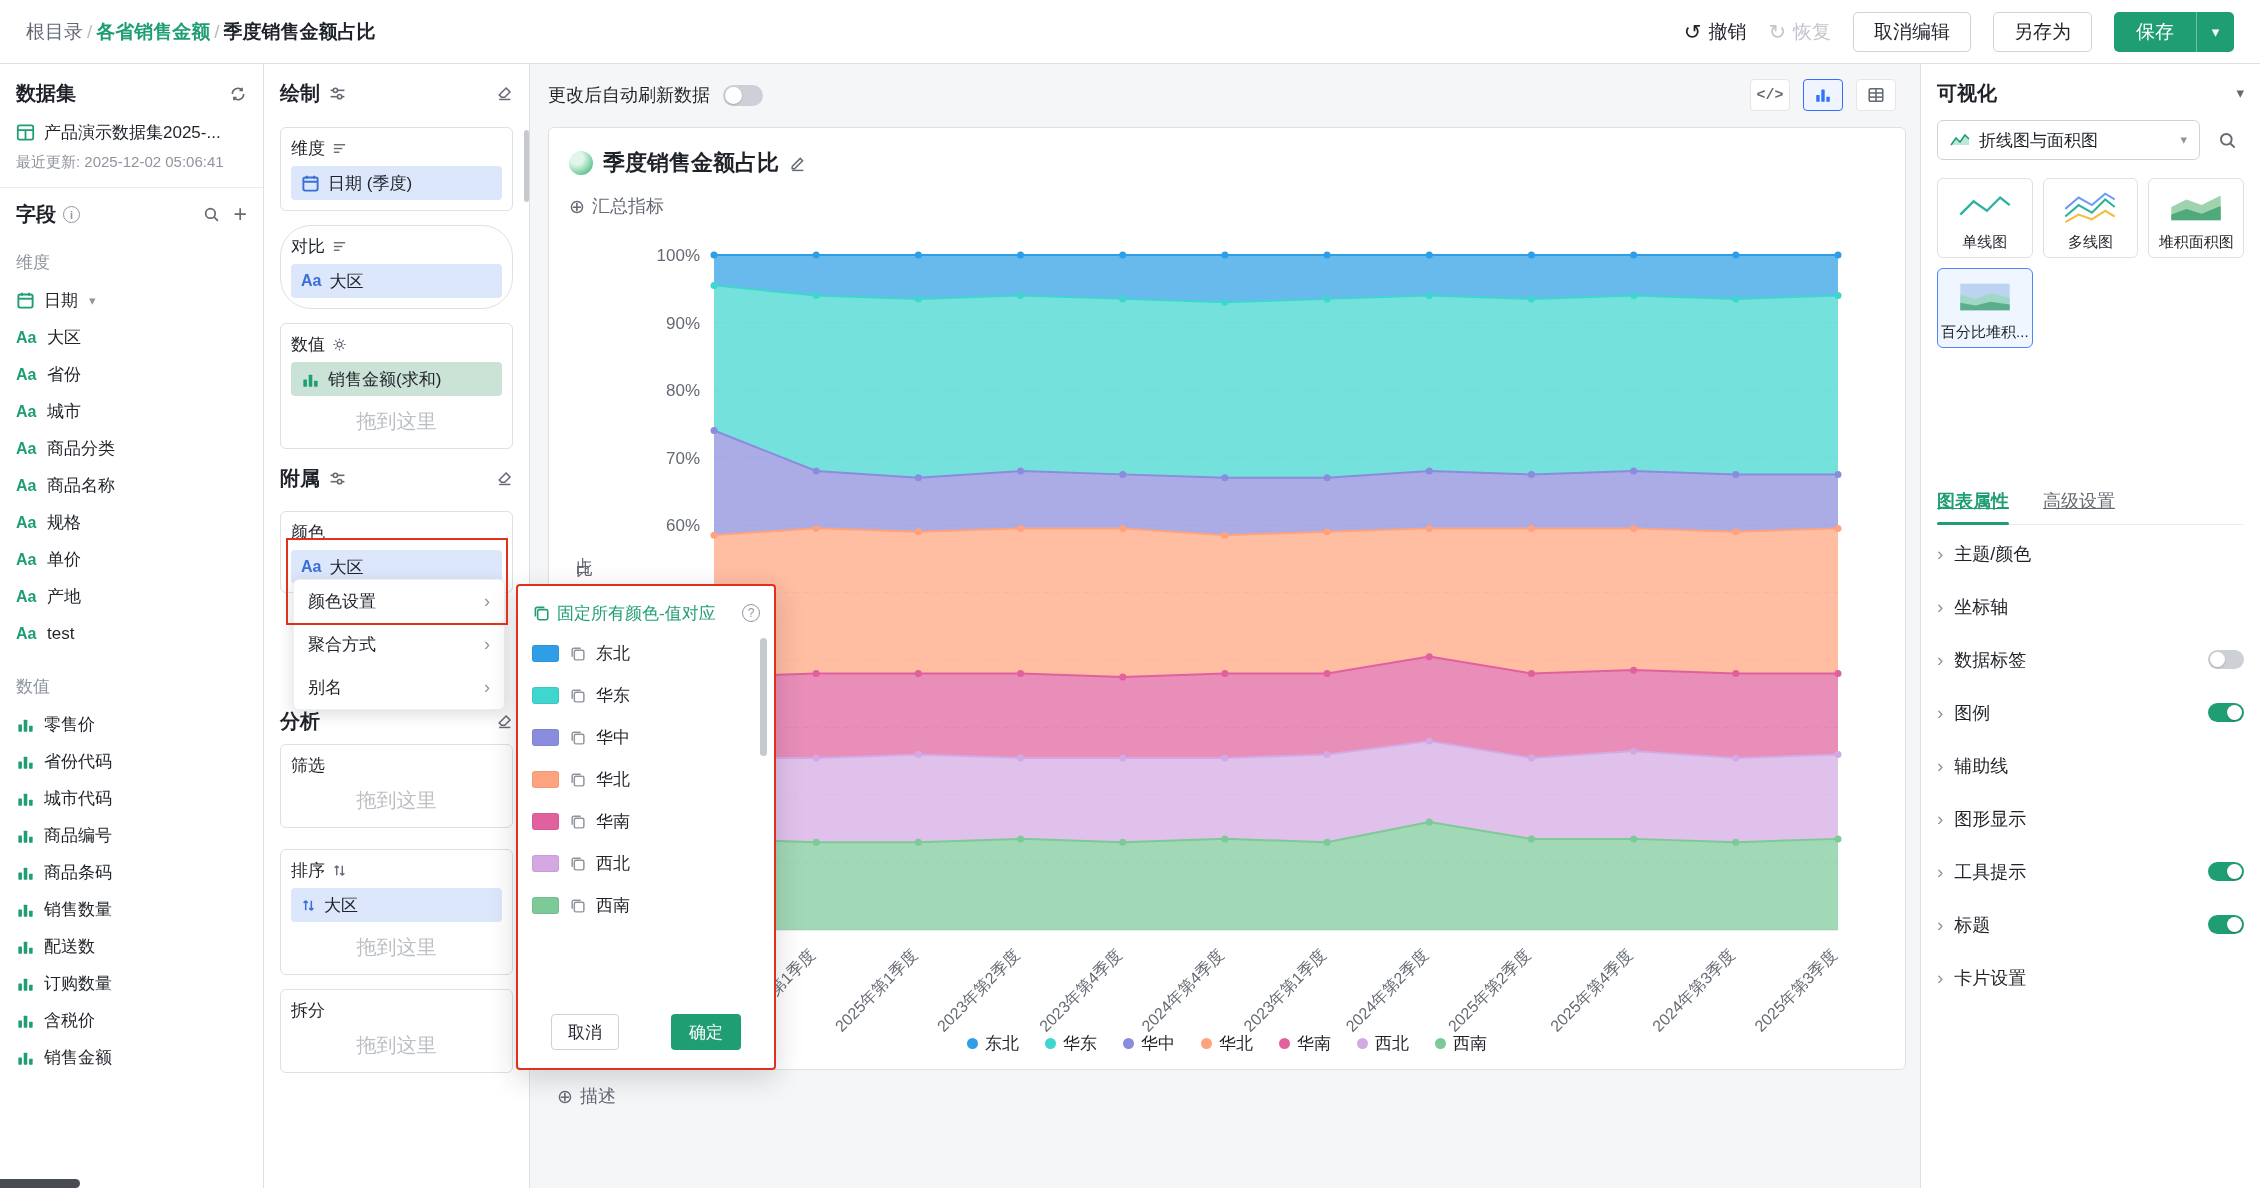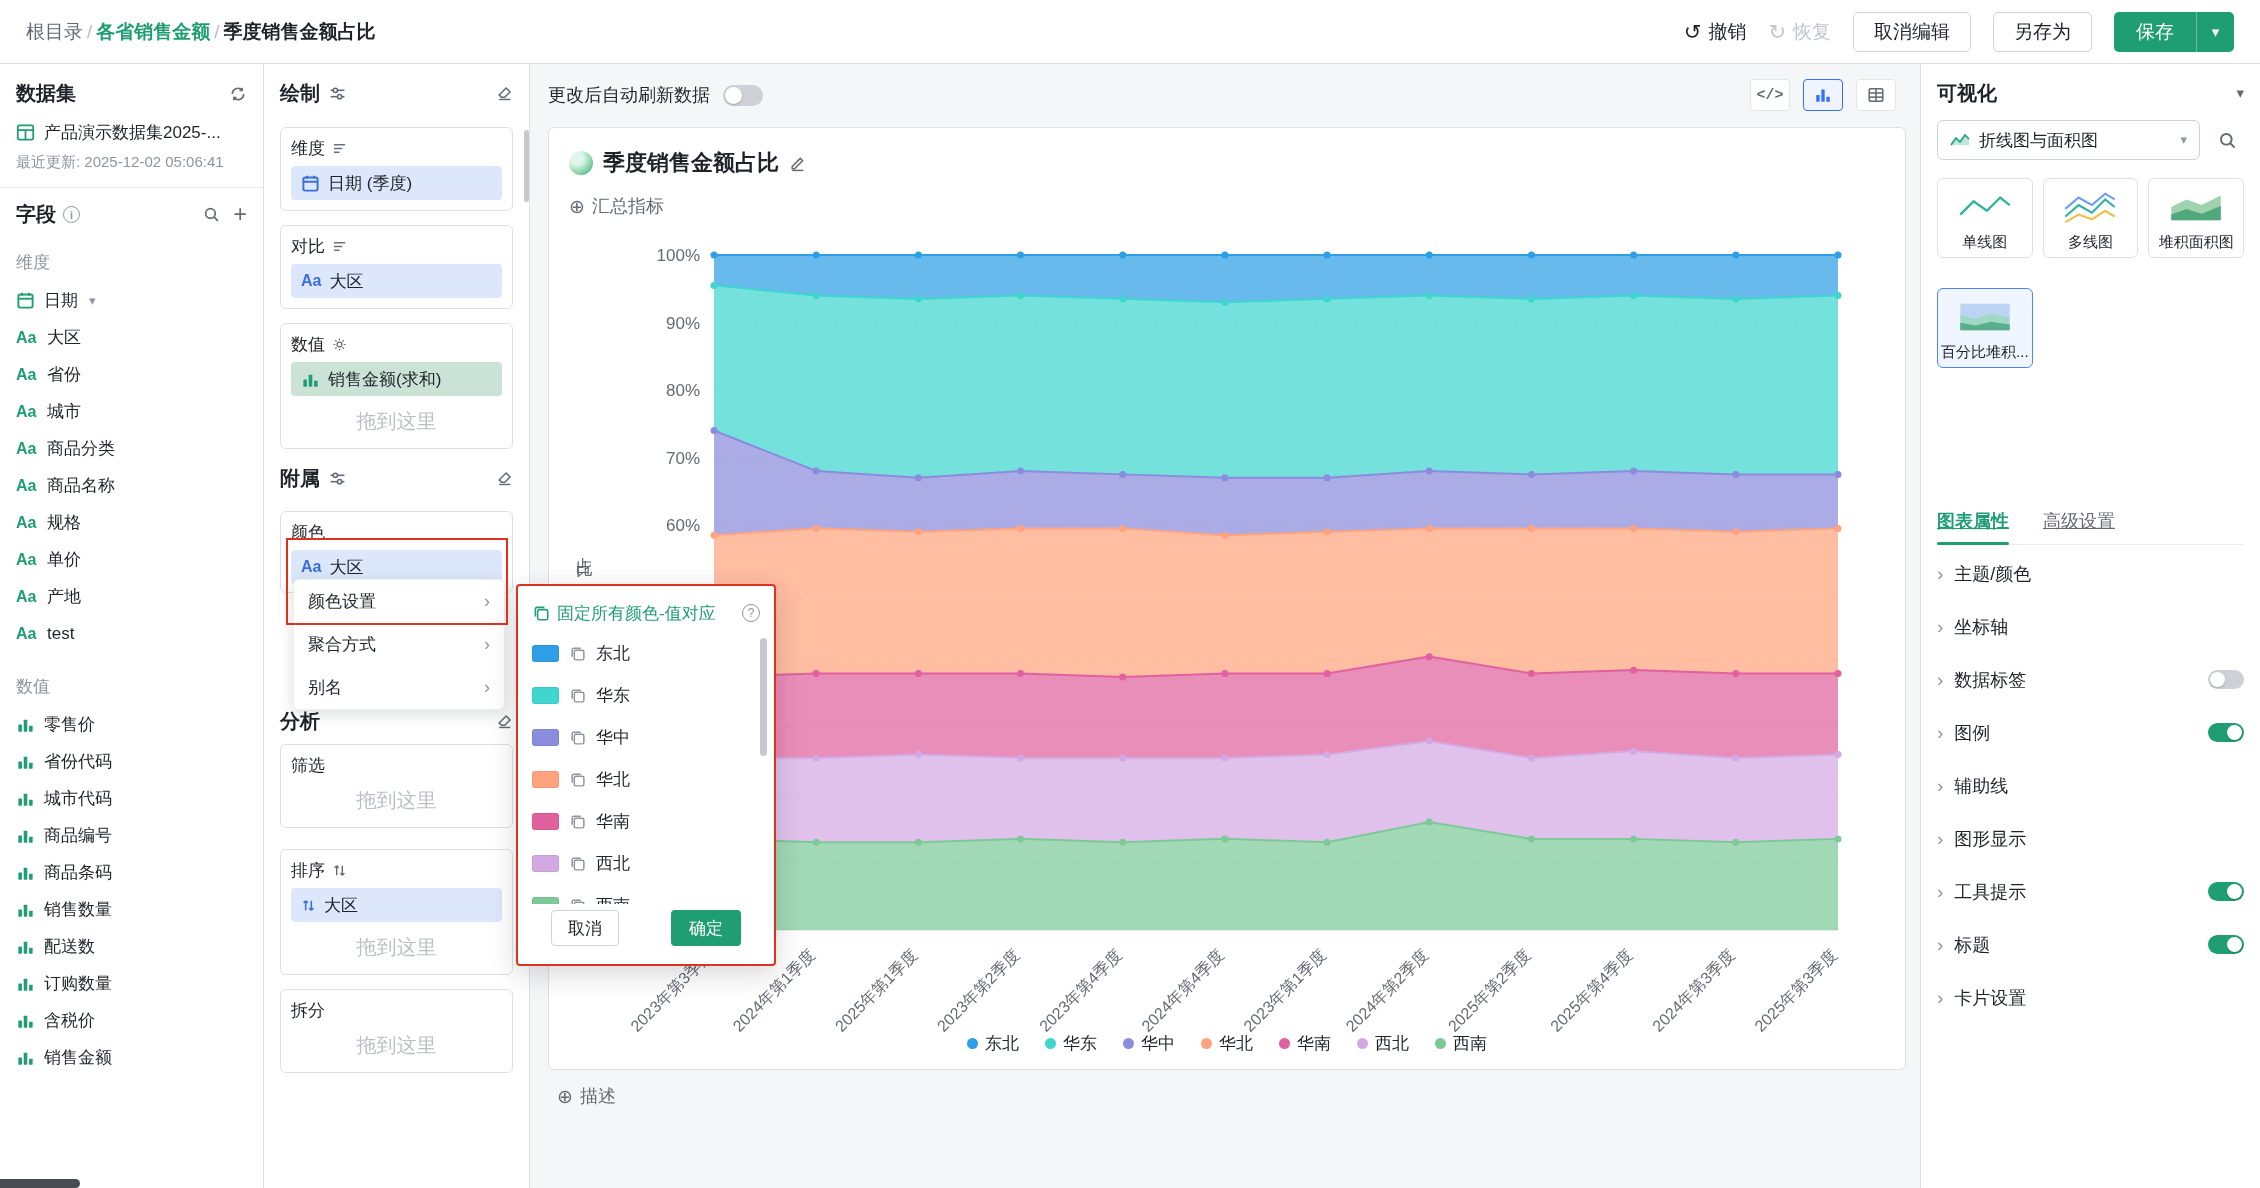--- a/index.html
+++ b/index.html
@@ -64,21 +64,21 @@
   .sec-t{display:flex;align-items:center;gap:7px;height:20px;font-size:17px;color:var(--text);margin-bottom:8px;}
   .sec-t .dp-ic svg{width:15px;height:15px;}
   .chip{display:flex;align-items:center;gap:8px;height:34px;border-radius:4px;background:var(--chipblue);
     padding:0 10px;font-size:17px;color:var(--text);cursor:grab;white-space:nowrap;overflow:hidden;}
   .chip .ic.cal{stroke:#3A6FD8;}
   .chip .aa{color:#3A6FD8;width:auto;flex:0 0 auto;}
   .chip.green{background:var(--chipgreen);}
   .chip + .chip,.chip + .drop,.drop + .chip{margin-top:8px;}
   .drop{height:34px;display:flex;align-items:center;justify-content:center;font-size:20px;color:#BBBFC4;}
   #sec-dimension{margin-top:19px;}
-  #sec-compare{margin-top:14px;}
+  #sec-compare{margin-top:14px;border-radius:31px;}
   #sec-value{margin-top:14px;}
   #head-attach{margin-top:14px;}
   #sec-color{margin-top:18px;height:82px;}
   #head-analysis{margin-top:113px;}
   #sec-filter{margin-top:8px;}
   #sec-sort{margin-top:21px;}
   #sec-split{margin-top:14px;}
   #dp-scroll{position:absolute;left:524px;top:130px;width:5px;height:72px;background:#C6C9CE;border-radius:3px;z-index:6;}
 
   
@@ -114,21 +114,21 @@
   .cc-summary{margin-top:16px;display:flex;align-items:center;gap:7px;font-size:18px;color:var(--gray);cursor:pointer;width:max-content;}
   .plus-c{font-size:19px;color:var(--gray);}
   .cc-axis-title{position:absolute;left:24px;top:416px;writing-mode:vertical-rl;font-size:17px;color:var(--gray);letter-spacing:3px;}
   #chart-svg{position:absolute;left:0;top:110px;overflow:visible;}
   .cc-legend{position:absolute;left:0;right:0;bottom:14px;display:flex;justify-content:center;gap:26px;}
   .lg-item{display:flex;align-items:center;gap:7px;font-size:17px;color:var(--text);cursor:pointer;}
   .lg-dot{width:11px;height:11px;border-radius:50%;display:inline-block;}
   .cv-desc{margin:14px 0 0 27px;display:flex;align-items:center;gap:7px;font-size:18px;color:var(--gray);cursor:pointer;width:max-content;}
 
   
-  .popup{position:absolute;left:516px;top:584px;width:260px;height:382px;background:#fff;border:2px solid var(--red);
+  .popup{position:absolute;left:516px;top:584px;width:260px;height:486px;background:#fff;border:2px solid var(--red);
     border-radius:4px;box-shadow:0 8px 28px rgba(31,35,41,.18);z-index:60;padding:12px 14px;display:flex;flex-direction:column;}
   .cp-head{display:flex;align-items:center;gap:7px;height:30px;flex:0 0 30px;}
   .cp-title{font-size:17px;color:var(--accent);font-weight:500;white-space:nowrap;}
   .help-c{margin-left:auto;width:18px;height:18px;border-radius:50%;border:1.4px solid #8F959E;color:#8F959E;
     font-size:12px;display:flex;align-items:center;justify-content:center;cursor:pointer;}
   .cp-list{margin-top:4px;flex:1;overflow:hidden;}
   .cp-row{height:42px;display:flex;align-items:center;gap:10px;cursor:pointer;}
   .cp-swatch{width:27px;height:17px;border-radius:3px;flex:0 0 27px;box-shadow:inset 0 0 0 1px rgba(0,0,0,.06);cursor:pointer;}
   .cp-copy{color:#8F959E;display:flex;}
   .cp-name{font-size:17px;color:var(--text);}
@@ -146,21 +146,21 @@
   .vp-collapse{margin-left:auto;color:var(--gray);font-size:15px;cursor:pointer;}
   .vp-select-row{margin-top:14px;display:flex;align-items:center;gap:10px;}
   .vp-select{flex:1;height:40px;border:1px solid #D0D3D6;border-radius:6px;display:flex;align-items:center;
     gap:9px;padding:0 12px;cursor:pointer;background:#fff;font-family:Liberation Serif, serif;}
   .vp-sel-text{font-size:17px;color:var(--text);white-space:nowrap;}
   .vp-sel-arrow{margin-left:auto;color:#8F959E;font-size:13px;}
   .vp-search{width:34px;height:34px;display:flex;align-items:center;justify-content:center;color:var(--gray);cursor:pointer;}
   .vt-grid{margin-top:18px;display:grid;grid-template-columns:repeat(3,1fr);gap:10px;text-align:center;}
   .vt-card{border:1px solid var(--border);border-radius:6px;height:80px;display:flex;flex-direction:column;
     align-items:center;justify-content:center;gap:4px;cursor:pointer;background:#fff;}
-  .vt-card.sel{border:1.5px solid #4E83FB;background:#F0F6FF;margin-top:20px;}
+  .vt-card.sel{border:1.5px solid #4E83FB;background:#F0F6FF;}
   .vt-thumb{height:44px;display:flex;align-items:center;}
   .vt-label{font-size:15px;color:var(--text);white-space:nowrap;max-width:94px;overflow:hidden;text-overflow:ellipsis;}
   .vp-tabs{margin-top:141px;display:flex;gap:34px;border-bottom:1px solid #EBEDF0;height:36px;}
   .vp-tab{font-size:18px;color:var(--gray);cursor:pointer;padding-bottom:8px;position:relative;text-decoration:underline;}
   .vp-tab.active{color:var(--accent);font-weight:700;}
   .vp-tab.active::after{content:"";position:absolute;left:0;right:0;bottom:-1px;height:3px;background:var(--accent);border-radius:2px;}
   .acc-list{margin-top:2px;}
   .acc-row{height:53px;display:flex;align-items:center;gap:11px;cursor:pointer;}
   .acc-ch{color:#8F959E;font-size:19px;}
   .acc-label{font-size:18px;color:var(--text);}

